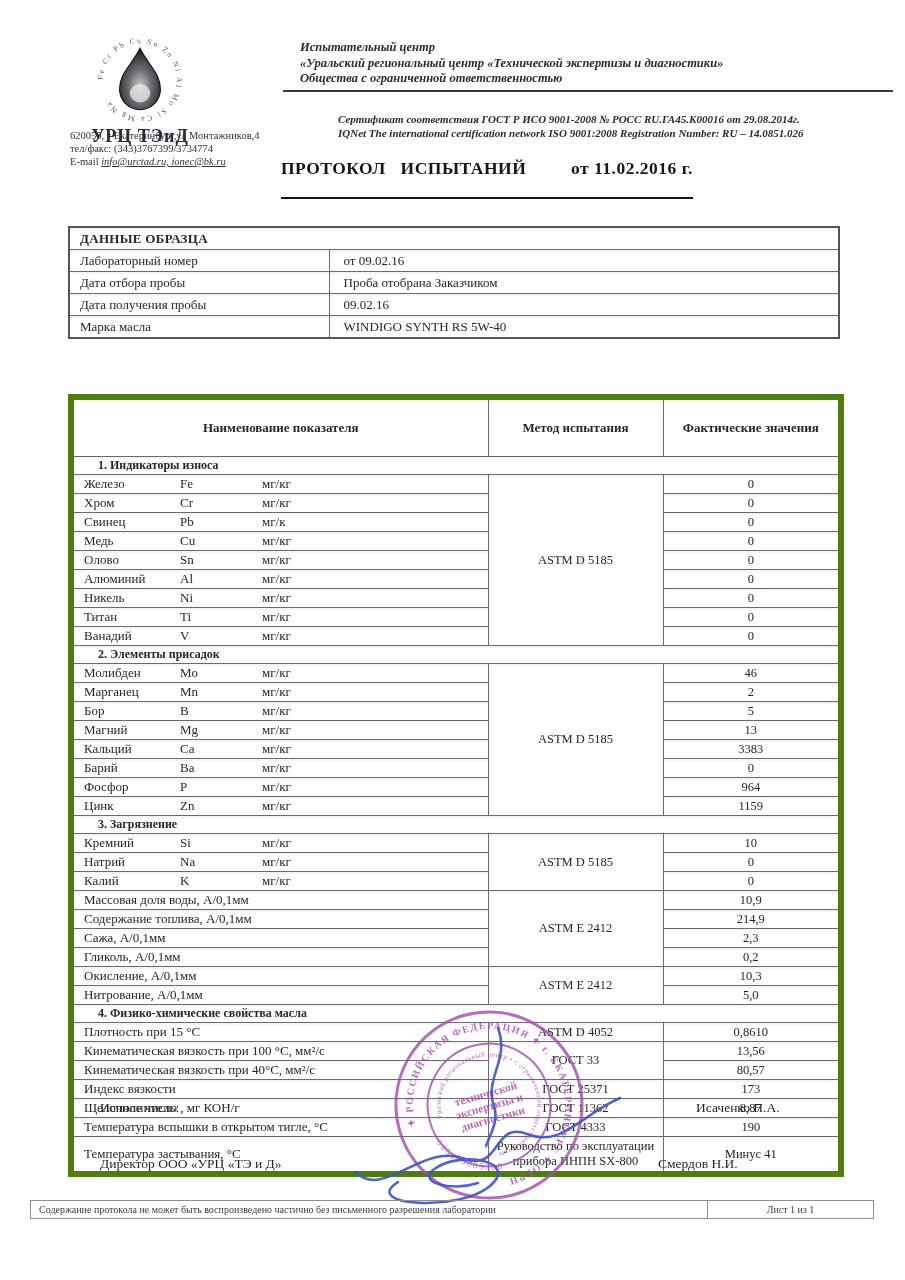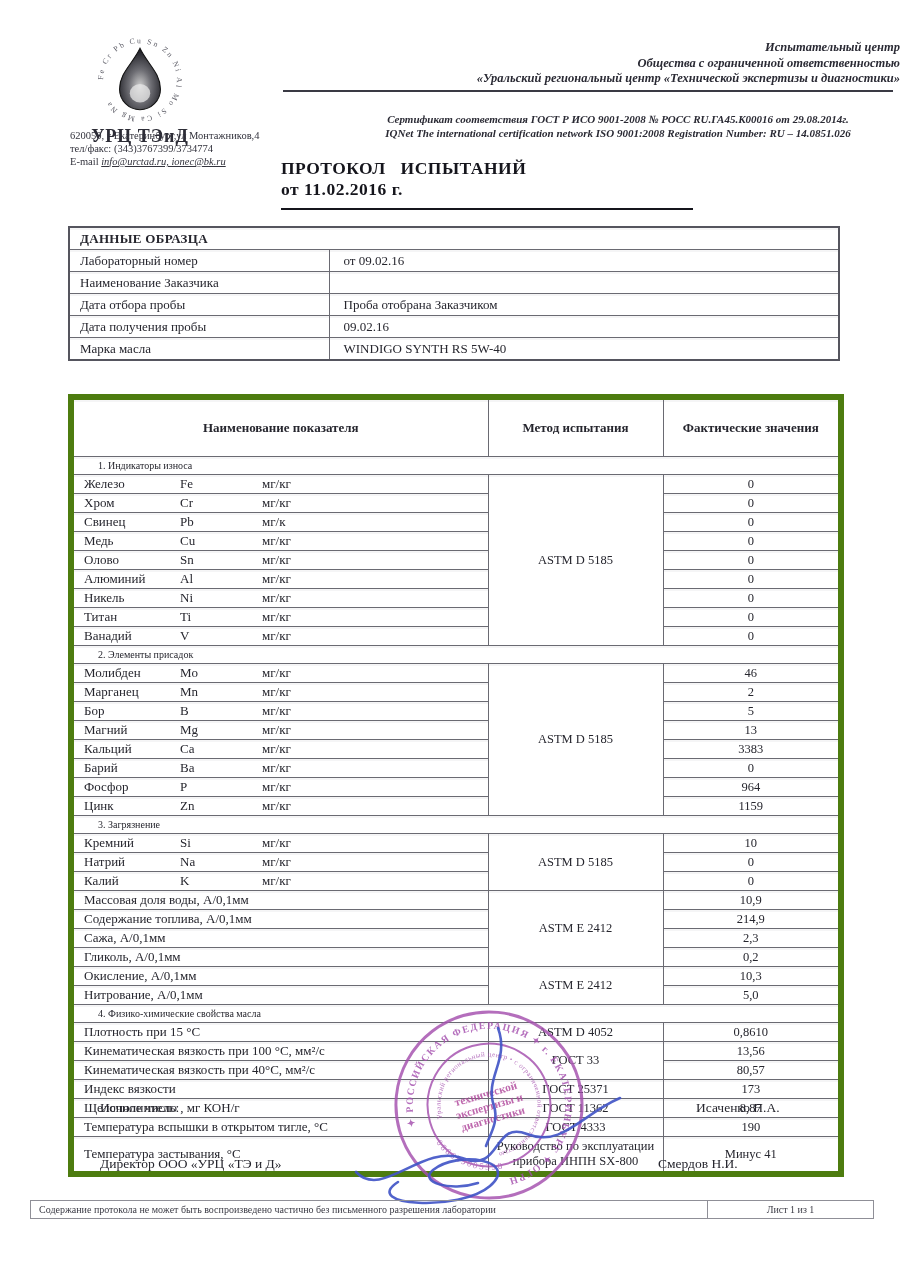--- a/index.html
+++ b/index.html
@@ -6,39 +6,39 @@
   .page{
     position:relative;width:905px;height:1280px;background:#ffffff;
     font-family:"Liberation Serif","DejaVu Serif",serif;color:#26262e;overflow:hidden;
     margin:0 auto;
   }
   
   .logo-wrap{position:absolute;left:84px;top:36px;width:112px;text-align:center;}
   .org-short{margin-top:-2px;font-weight:700;font-size:18px;letter-spacing:1px;color:#2c2c36;}
   .contacts{position:absolute;left:70px;top:129px;font-size:10.5px;line-height:13px;color:#33333d;width:240px;}
   .contacts .u{text-decoration:underline;font-style:italic;}
-  .head-center{position:absolute;left:300px;top:40px;width:600px;text-align:right;
+  .head-center{position:absolute;left:300px;top:40px;width:600px;text-align:left;
     font-style:italic;font-weight:700;font-size:12.5px;line-height:15.5px;color:#2a2a34;}
   .head-rule{position:absolute;left:283px;top:90px;width:610px;height:2px;background:#3a3a44;}
   .cert-lines{position:absolute;left:338px;top:112px;width:560px;font-style:italic;font-weight:700;
-    font-size:11px;line-height:14px;color:#2a2a34;text-align:center;}
+    font-size:11px;line-height:14px;color:#2a2a34;}
   .doc-title{position:absolute;left:281px;top:158px;width:412px;display:flex;justify-content:space-between;
-    border-bottom:2px solid #15151c;padding-bottom:8px;font-weight:700;font-size:17.5px;letter-spacing:0.5px;color:#15151c;flex-direction:column;}
+    border-bottom:2px solid #15151c;padding-bottom:18px;font-weight:700;font-size:17.5px;letter-spacing:0.5px;color:#15151c;}
   .doc-title .t{white-space:pre;}
   
   table{border-collapse:collapse;table-layout:fixed;}
   .sample-table{position:absolute;left:68px;top:226px;width:770px;border:2px solid #55555e;}
   .sample-table td{border:1px solid #6a6a72;font-size:13px;padding:2px 10px;height:17px;
     box-shadow:inset 0 2px 0 rgba(120,120,130,.07);}
   .sample-caption{font-weight:700;font-size:13.5px;letter-spacing:0.3px;}
   .sample-table .s-value{padding-left:14px;margin-top:31px;}
   .main-table{position:absolute;left:68px;top:394px;width:770px;border:6px solid #4d7c0f;}
   .main-table th,.main-table td{border:1px solid #6a6a72;box-shadow:inset 0 2px 0 rgba(120,120,130,.07);}
   .main-table th{height:52px;font-weight:700;font-size:13px;text-align:center;vertical-align:middle;padding:2px 6px;}
-  .section-cell{font-weight:400;font-size:10px;padding:1px 24px;height:15px;}
+  .section-cell{font-weight:700;font-size:12px;padding:1px 24px;height:15px;}
   .cell-label{font-size:13px;padding:1px 10px;height:13px;}
   .part{display:inline-block;}
   .part.p0{width:96px;}
   .part.p1{width:82px;}
   .cell-method{text-align:center;vertical-align:middle;font-size:12.5px;padding:1px 6px;}
   .cell-value{text-align:center;font-size:12.5px;padding:1px 6px;}
   tr.tall td{height:32px;}
   
   .sig-role-0{position:absolute;left:100px;top:1100px;font-size:13.5px;}
   .sig-name-0{position:absolute;left:696px;top:1100px;font-size:13.5px;}
@@ -81,22 +81,22 @@
     <div>620050, г Екатеринбург,ул Монтажников,4</div>
     <div>тел/факс: (343)3767399/3734774</div>
     <div>
       <span>E-mail</span>
       <span class="u">info@urctad.ru, ionec@bk.ru</span>
     </div>
   </div>
 
   <div class="head-center">
     <div>Испытательный центр</div>
+    <div>«Уральский региональный центр «Технической экспертизы и диагностики»</div>
     <div>Общества с ограниченной ответственностью</div>
-    <div>«Уральский региональный центр «Технической экспертизы и диагностики»</div>
   </div>
   <div class="head-rule"></div>
   <div class="cert-lines">
     <div>Сертификат соответствия ГОСТ Р ИСО 9001-2008 № РОСС RU.ГА45.К00016  от 29.08.2014г.</div>
     <div>IQNet  The international certification network  ISO 9001:2008 Registration Number: RU – 14.0851.026</div>
   </div>
 
   <div class="doc-title">
     <span class="t">ПРОТОКОЛ   ИСПЫТАНИЙ</span>
     <span>от 11.02.2016 г.</span>
@@ -107,24 +107,20 @@
         <col style="width:260px">
         <col style="width:510px">
       </colgroup>
     <tbody id="sample-body">
       <tr>
         <td class="sample-caption" colspan="2">ДАННЫЕ ОБРАЗЦА</td>
       </tr>
     <tr>
           <td class="s-label">Лабораторный номер</td>
           <td class="s-value">от 09.02.16</td>
-        </tr>
-        <tr>
-          <td class="s-label">Наименование Заказчика</td>
-          <td class="s-value"></td>
         </tr>
         <tr>
           <td class="s-label">Дата отбора пробы</td>
           <td class="s-value">Проба отобрана Заказчиком</td>
         </tr>
         <tr>
           <td class="s-label">Дата получения пробы</td>
           <td class="s-value">09.02.16</td>
         </tr>
         <tr>

